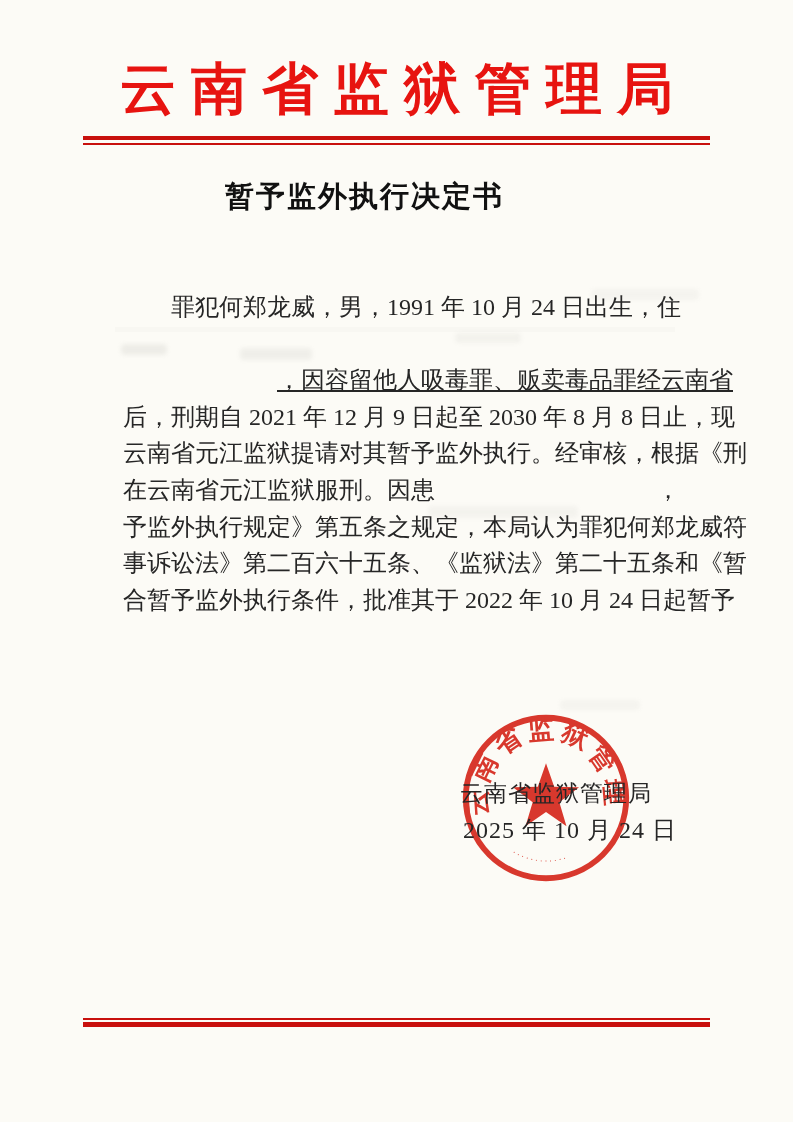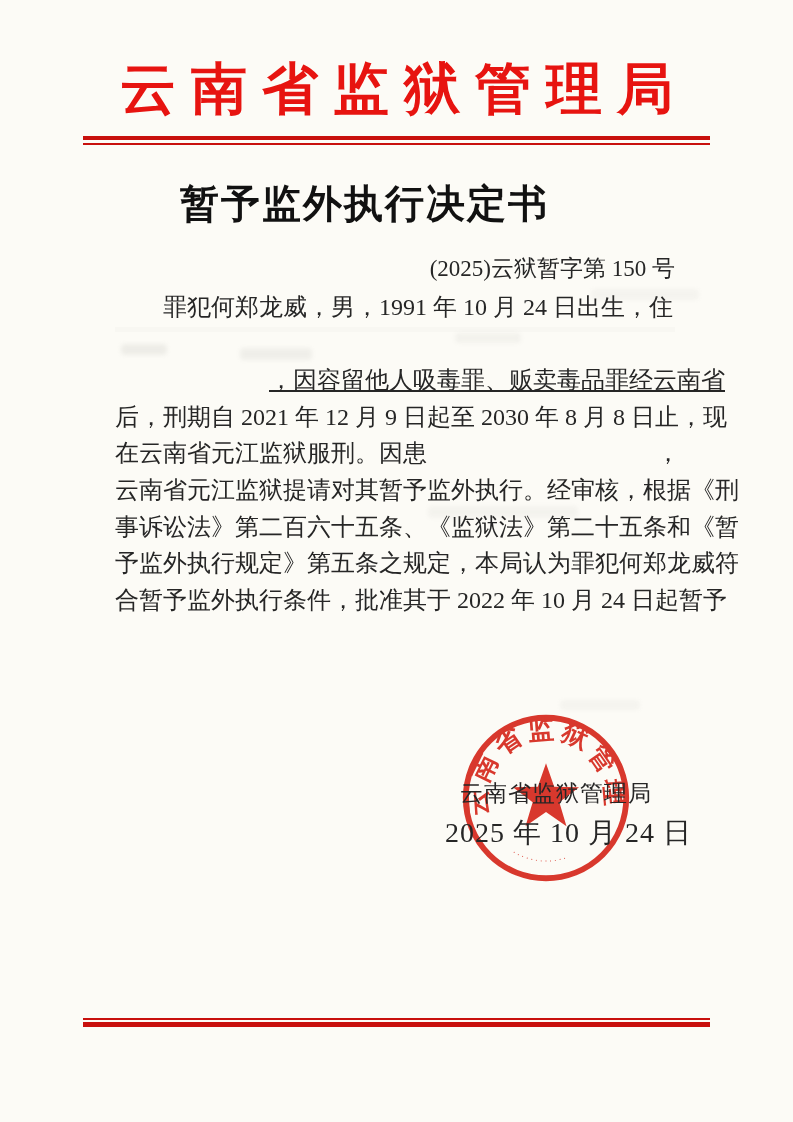--- a/index.html
+++ b/index.html
@@ -27,82 +27,81 @@
     white-space:nowrap;
   }
   .rule{position:absolute;left:83px;width:627px;background:var(--red-rule);}
   .rule-top-thick{top:136px;height:4px;}
   .rule-top-thin{top:143px;height:2px;}
   .rule-bottom-thin{top:1018px;height:2px;}
   .rule-bottom-thick{top:1022px;height:5px;}
   .doc-title{
     position:absolute;top:177px;left:0;width:729px;
     text-align:center;
-    font-size:39px;font-weight:bold;letter-spacing:2px;
+    font-size:29px;font-weight:bold;letter-spacing:2px;
     color:#111;
     white-space:nowrap;
   }
   .doc-number{
     position:absolute;top:253px;right:118px;
     font-size:23px;
     white-space:nowrap;
   }
   .body-block{
     position:absolute;top:289px;left:115px;width:565px;
     font-size:24px;line-height:36.6px;
   }
-  .doc-line{height:36.6px;white-space:nowrap;}
+  .doc-line{height:36.6px;white-space:nowrap;margin-left:8px;}
   .line-first{text-indent:48px;}
   .line-hang{padding-left:154px;text-decoration:underline;}
   .line-tail{display:flex;justify-content:space-between;}
   .line-blank{height:36.6px;}
   .smudge{
     position:absolute;background:#9a9a93;border-radius:4px;
     filter:blur(2px);
   }
   .seal{
     position:absolute;left:459px;top:711px;width:174px;height:174px;
     mix-blend-mode:multiply;opacity:.92;
   }
   .sig-org{
     position:absolute;top:778px;left:460px;
     font-size:23px;letter-spacing:1px;white-space:nowrap;
     z-index:3;
   }
   .sig-date{
-    position:absolute;top:814px;left:445px;
-    font-size:28px;letter-spacing:1px;white-space:nowrap;
+    position:absolute;top:814px;left:463px;
+    font-size:24px;letter-spacing:1px;white-space:nowrap;
     z-index:3;
   }
   .streak{position:absolute;background:#b9b7ae;}
 </style>
 </head>
 <body>
 
 <div class="page">
 
   <div class="org-name">云南省监狱管理局</div>
   <div class="rule rule-top-thick"></div>
   <div class="rule rule-top-thin"></div>
 
   <div class="doc-title">暂予监外执行决定书</div>
-  <div class="doc-number">(2025)云狱暂字第 150 号</div>
 
   <div class="body-block" id="body-block">
       <div class="doc-line line-first">罪犯何郑龙威，男，1991 年 10 月 24 日出生，住</div>
       <div class="doc-line line-blank"></div>
       <div class="doc-line line-hang">，因容留他人吸毒罪、贩卖毒品罪经云南省</div>
       <div class="doc-line line-full">后，刑期自 2021 年 12 月 9 日起至 2030 年 8 月 8 日止，现</div>
+      <div class="doc-line line-full">云南省元江监狱提请对其暂予监外执行。经审核，根据《刑</div>
       <div class="doc-line line-tail">
         <span>在云南省元江监狱服刑。因患</span>
         <span>，</span>
       </div>
-      <div class="doc-line line-full">云南省元江监狱提请对其暂予监外执行。经审核，根据《刑</div>
+      <div class="doc-line line-full">予监外执行规定》第五条之规定，本局认为罪犯何郑龙威符</div>
       <div class="doc-line line-full">事诉讼法》第二百六十五条、《监狱法》第二十五条和《暂</div>
-      <div class="doc-line line-full">予监外执行规定》第五条之规定，本局认为罪犯何郑龙威符</div>
       <div class="doc-line line-full">合暂予监外执行条件，批准其于 2022 年 10 月 24 日起暂予</div>
     </div>
 
   <div class="smudge" style="left:591px;top:289px;width:108px;height:11px;opacity:.07;"></div>
   <div class="streak" style="left:115px;top:327px;width:560px;height:5px;opacity:.05;"></div>
   <div class="smudge" style="left:121px;top:344px;width:46px;height:11px;opacity:.14;"></div>
   <div class="smudge" style="left:240px;top:348px;width:72px;height:12px;opacity:.12;"></div>
   <div class="smudge" style="left:455px;top:333px;width:66px;height:10px;opacity:.09;"></div>
   <div class="smudge" style="left:428px;top:506px;width:150px;height:12px;opacity:.08;"></div>
   <div class="smudge" style="left:560px;top:700px;width:80px;height:10px;opacity:.07;"></div>

